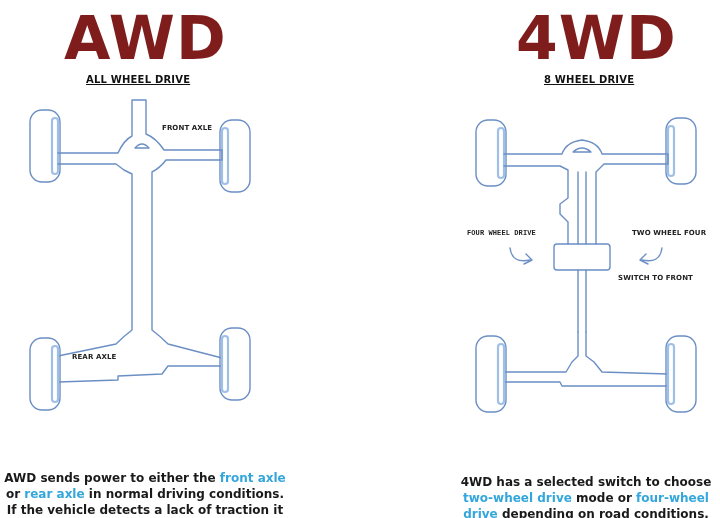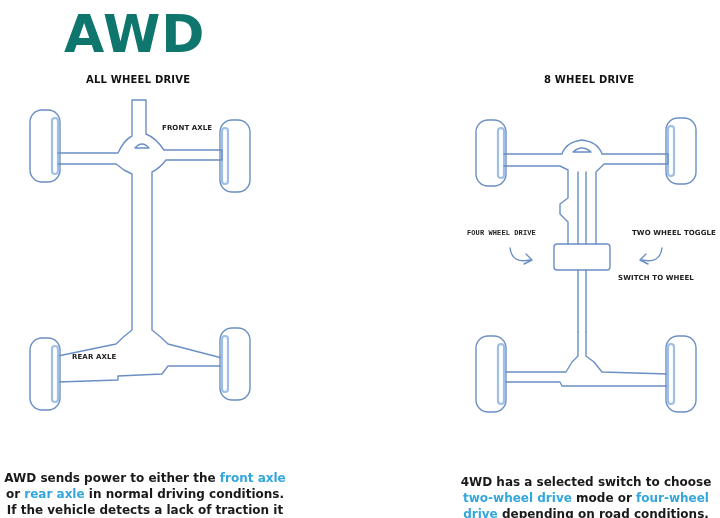--- a/index.html
+++ b/index.html
@@ -1,21 +1,21 @@
 <!DOCTYPE html>
 <html><head>
 <meta charset="utf-8">
 <style>
   html,body{margin:0;padding:0;background:#ffffff;}
   body{width:720px;height:518px;position:relative;overflow:hidden;font-family:"DejaVu Sans","Liberation Sans",sans-serif;color:#111;}
   .panel{position:absolute;top:0;width:360px;height:518px;}
   .panel.left{left:0;}
   .panel.right{left:360px;}
-  .big-title{position:absolute;font-weight:bold;font-size:52px;letter-spacing:1px;line-height:1;color:#0f766e;}
-  .sub-title{position:absolute;font-weight:bold;font-size:10px;letter-spacing:0.2px;color:#111;}
+  .big-title{position:absolute;font-weight:bold;font-size:60px;letter-spacing:1px;line-height:1;color:#7f1d1d;}
+  .sub-title{position:absolute;font-weight:bold;font-size:10px;letter-spacing:0.2px;color:#111;text-decoration:underline;}
   .label{position:absolute;font-weight:bold;font-size:7px;color:#222;white-space:nowrap;letter-spacing:0.1px;}
   .desc{position:absolute;font-weight:bold;font-size:12px;line-height:16px;text-align:center;color:#1a1a1a;margin-top:28px;}
   .hl{color:#33a7dc;}
   svg{position:absolute;left:0;top:0;}
   .stroke{fill:none;stroke:#6b8fc4;stroke-width:1.4;stroke-linejoin:round;stroke-linecap:round;}
   .stroke2{fill:none;stroke:#9fbfe4;stroke-width:2.2;}
 </style>
 </head>
 <body>
 
@@ -50,20 +50,21 @@
     </g>
   </svg>
 
   <div class="label" style="left:162px;top:124px;">FRONT AXLE</div>
   <div class="label" style="left:72px;top:353px;">REAR AXLE</div>
 
   <div class="desc" style="left:0;top:442px;width:290px;"><span>AWD sends power to either the </span><span class="hl">front axle</span><span> or </span><span class="hl">rear axle</span><span> in normal driving conditions. If the vehicle detects a lack of traction it will engage to all wheels.</span></div>
 </div>
 
 <div class="panel right">
+  <div class="big-title" style="left:156px;top:8px;">4WD</div>
   <div class="sub-title" style="left:184px;top:74px;">8 WHEEL DRIVE</div>
 
   <svg width="360" height="440">
 
     <g>
       <rect class="stroke" x="116" y="120" width="30" height="66" rx="12"></rect>
       <rect class="stroke2" x="138" y="128" width="6" height="50" rx="3"></rect>
     </g>
 
     <g>
@@ -96,17 +97,17 @@
       <path class="stroke" d="M150,248 Q152,264 170,260"></path>
       <path class="stroke" d="M166,254 L172,260 L164,264"></path>
     </g>
     <g>
       <path class="stroke" d="M302,248 Q300,264 282,260"></path>
       <path class="stroke" d="M286,254 L280,260 L288,264"></path>
     </g>
   </svg>
 
   <div class="label" style="left:107px;top:229px;font-family:Liberation Mono, monospace;">FOUR WHEEL DRIVE</div>
-  <div class="label" style="left:272px;top:229px;">TWO WHEEL TOGGLE</div>
-  <div class="label" style="left:258px;top:274px;">SWITCH TO WHEEL</div>
+  <div class="label" style="left:272px;top:229px;">TWO WHEEL FOUR</div>
+  <div class="label" style="left:258px;top:274px;">SWITCH TO FRONT</div>
 
   <div class="desc" style="left:92px;top:446px;width:268px;"><span>4WD has a selected switch to choose </span><span class="hl">two-wheel drive</span><span> mode or </span><span class="hl">four-wheel drive</span><span> depending on road conditions.</span></div>
 </div>
 
 </body></html>

